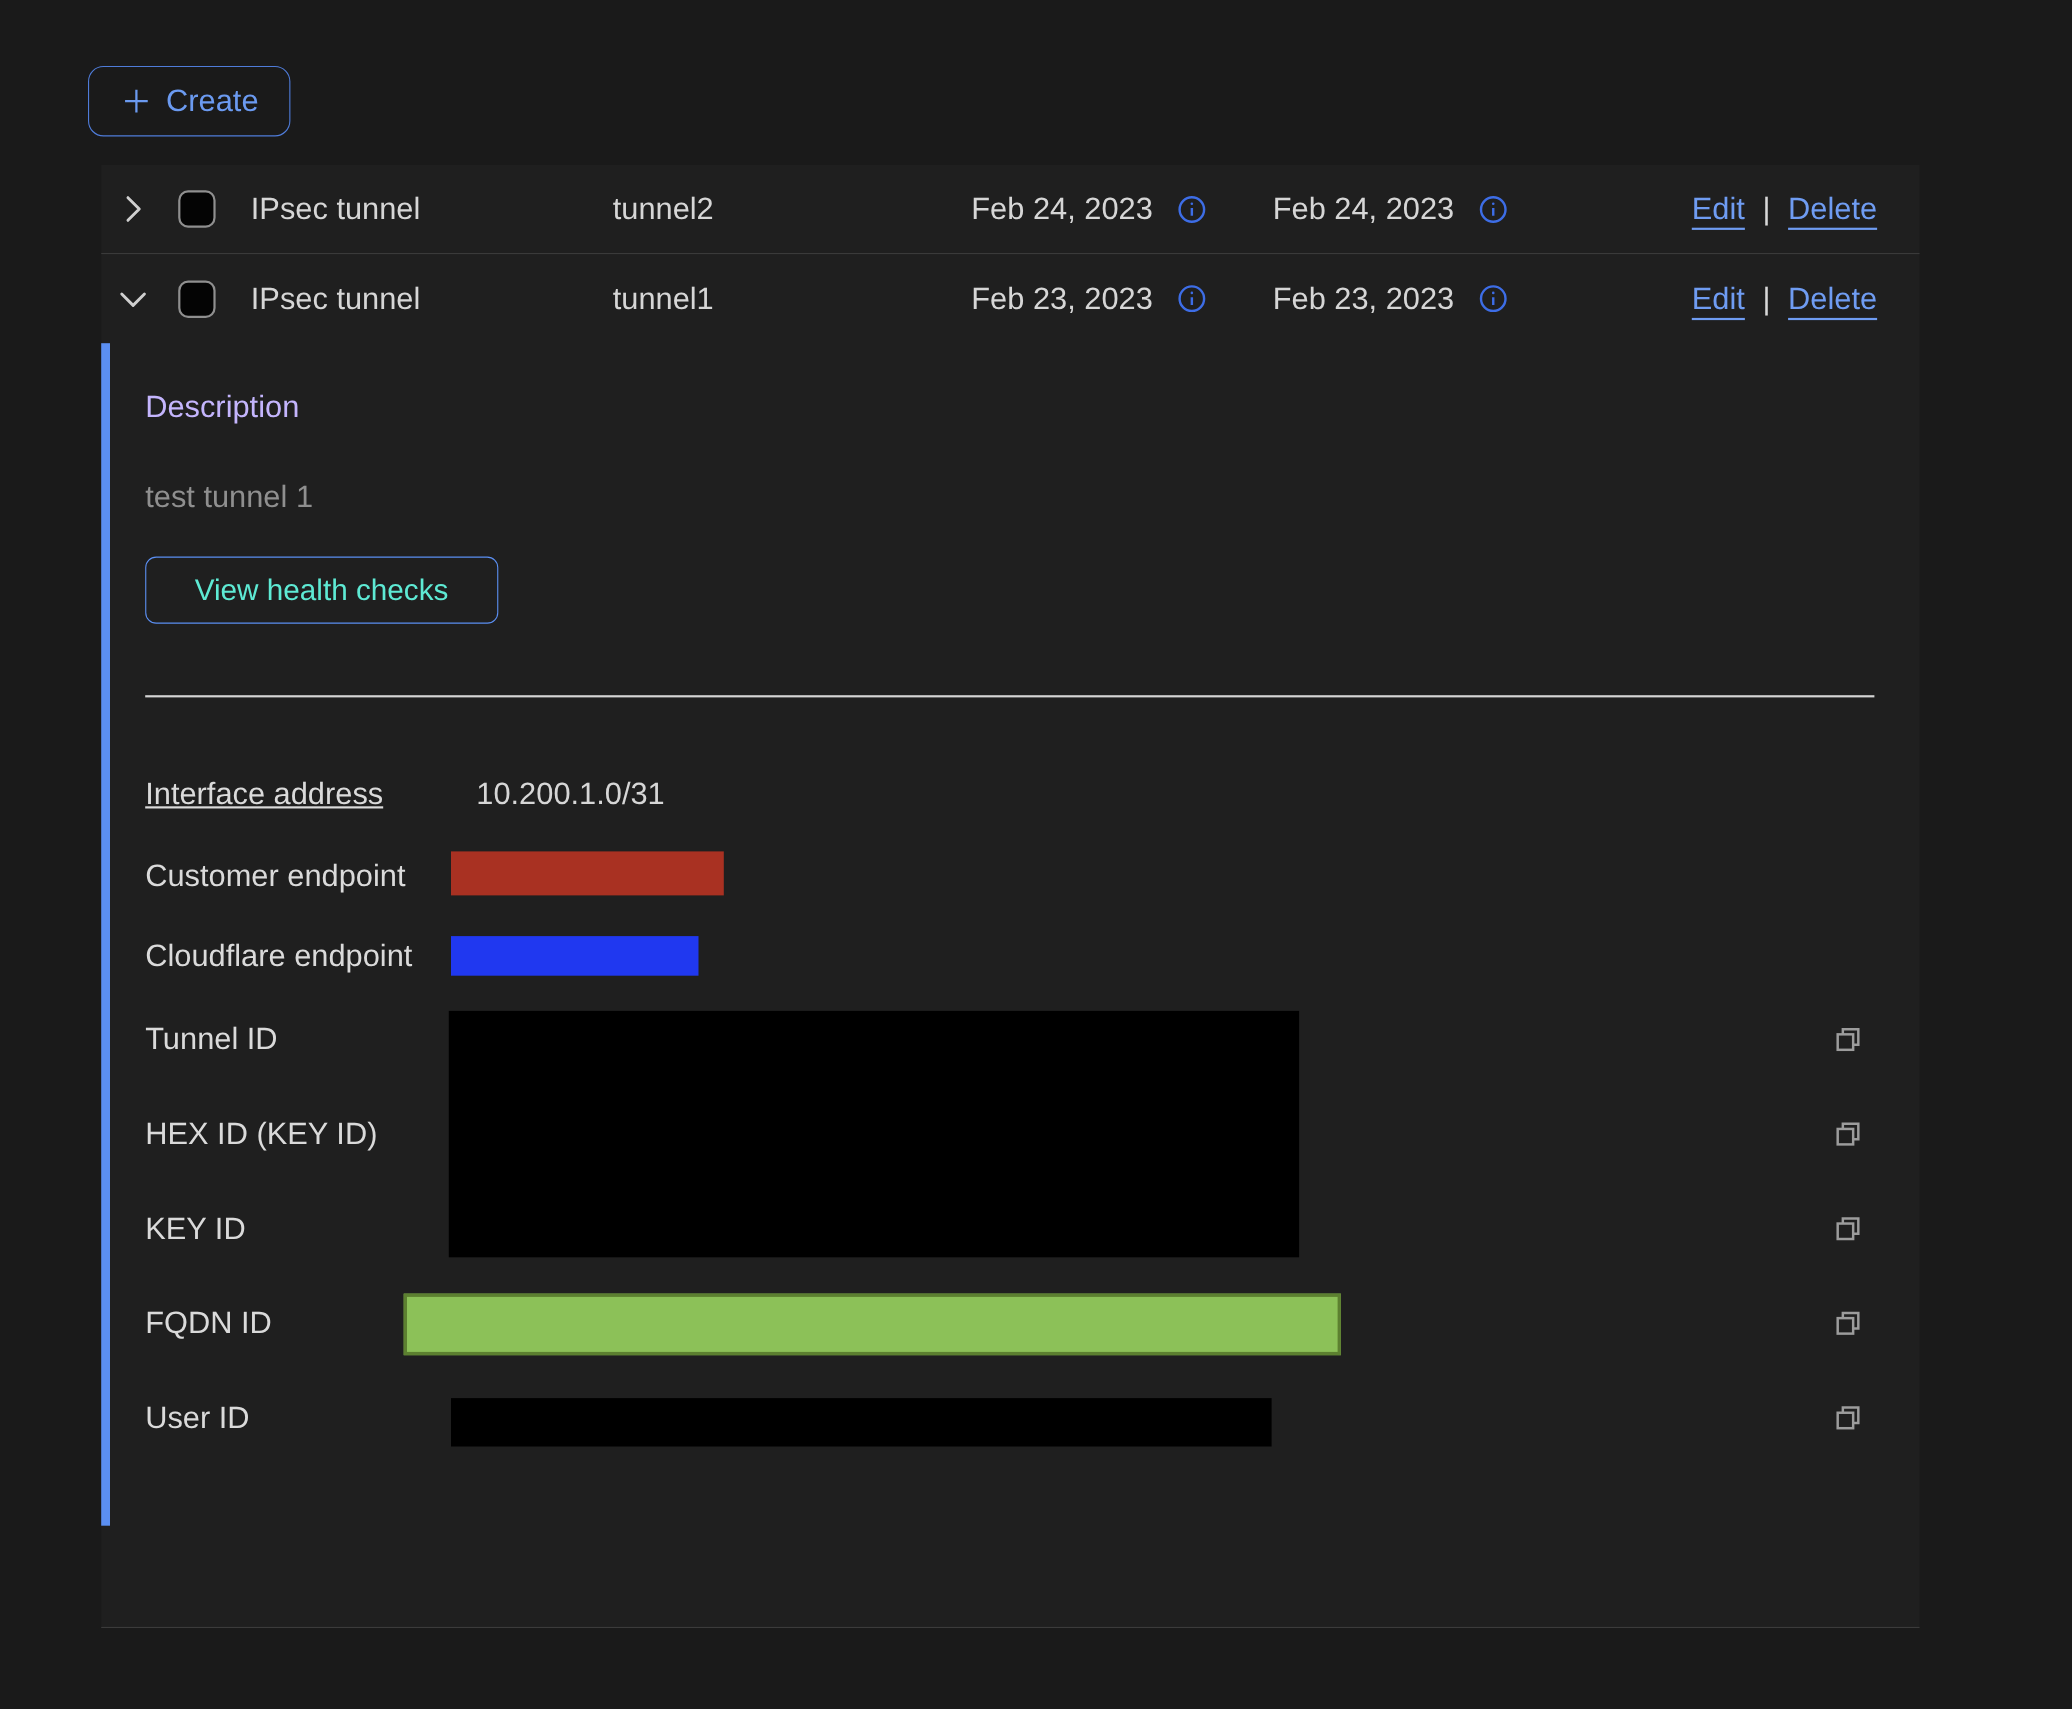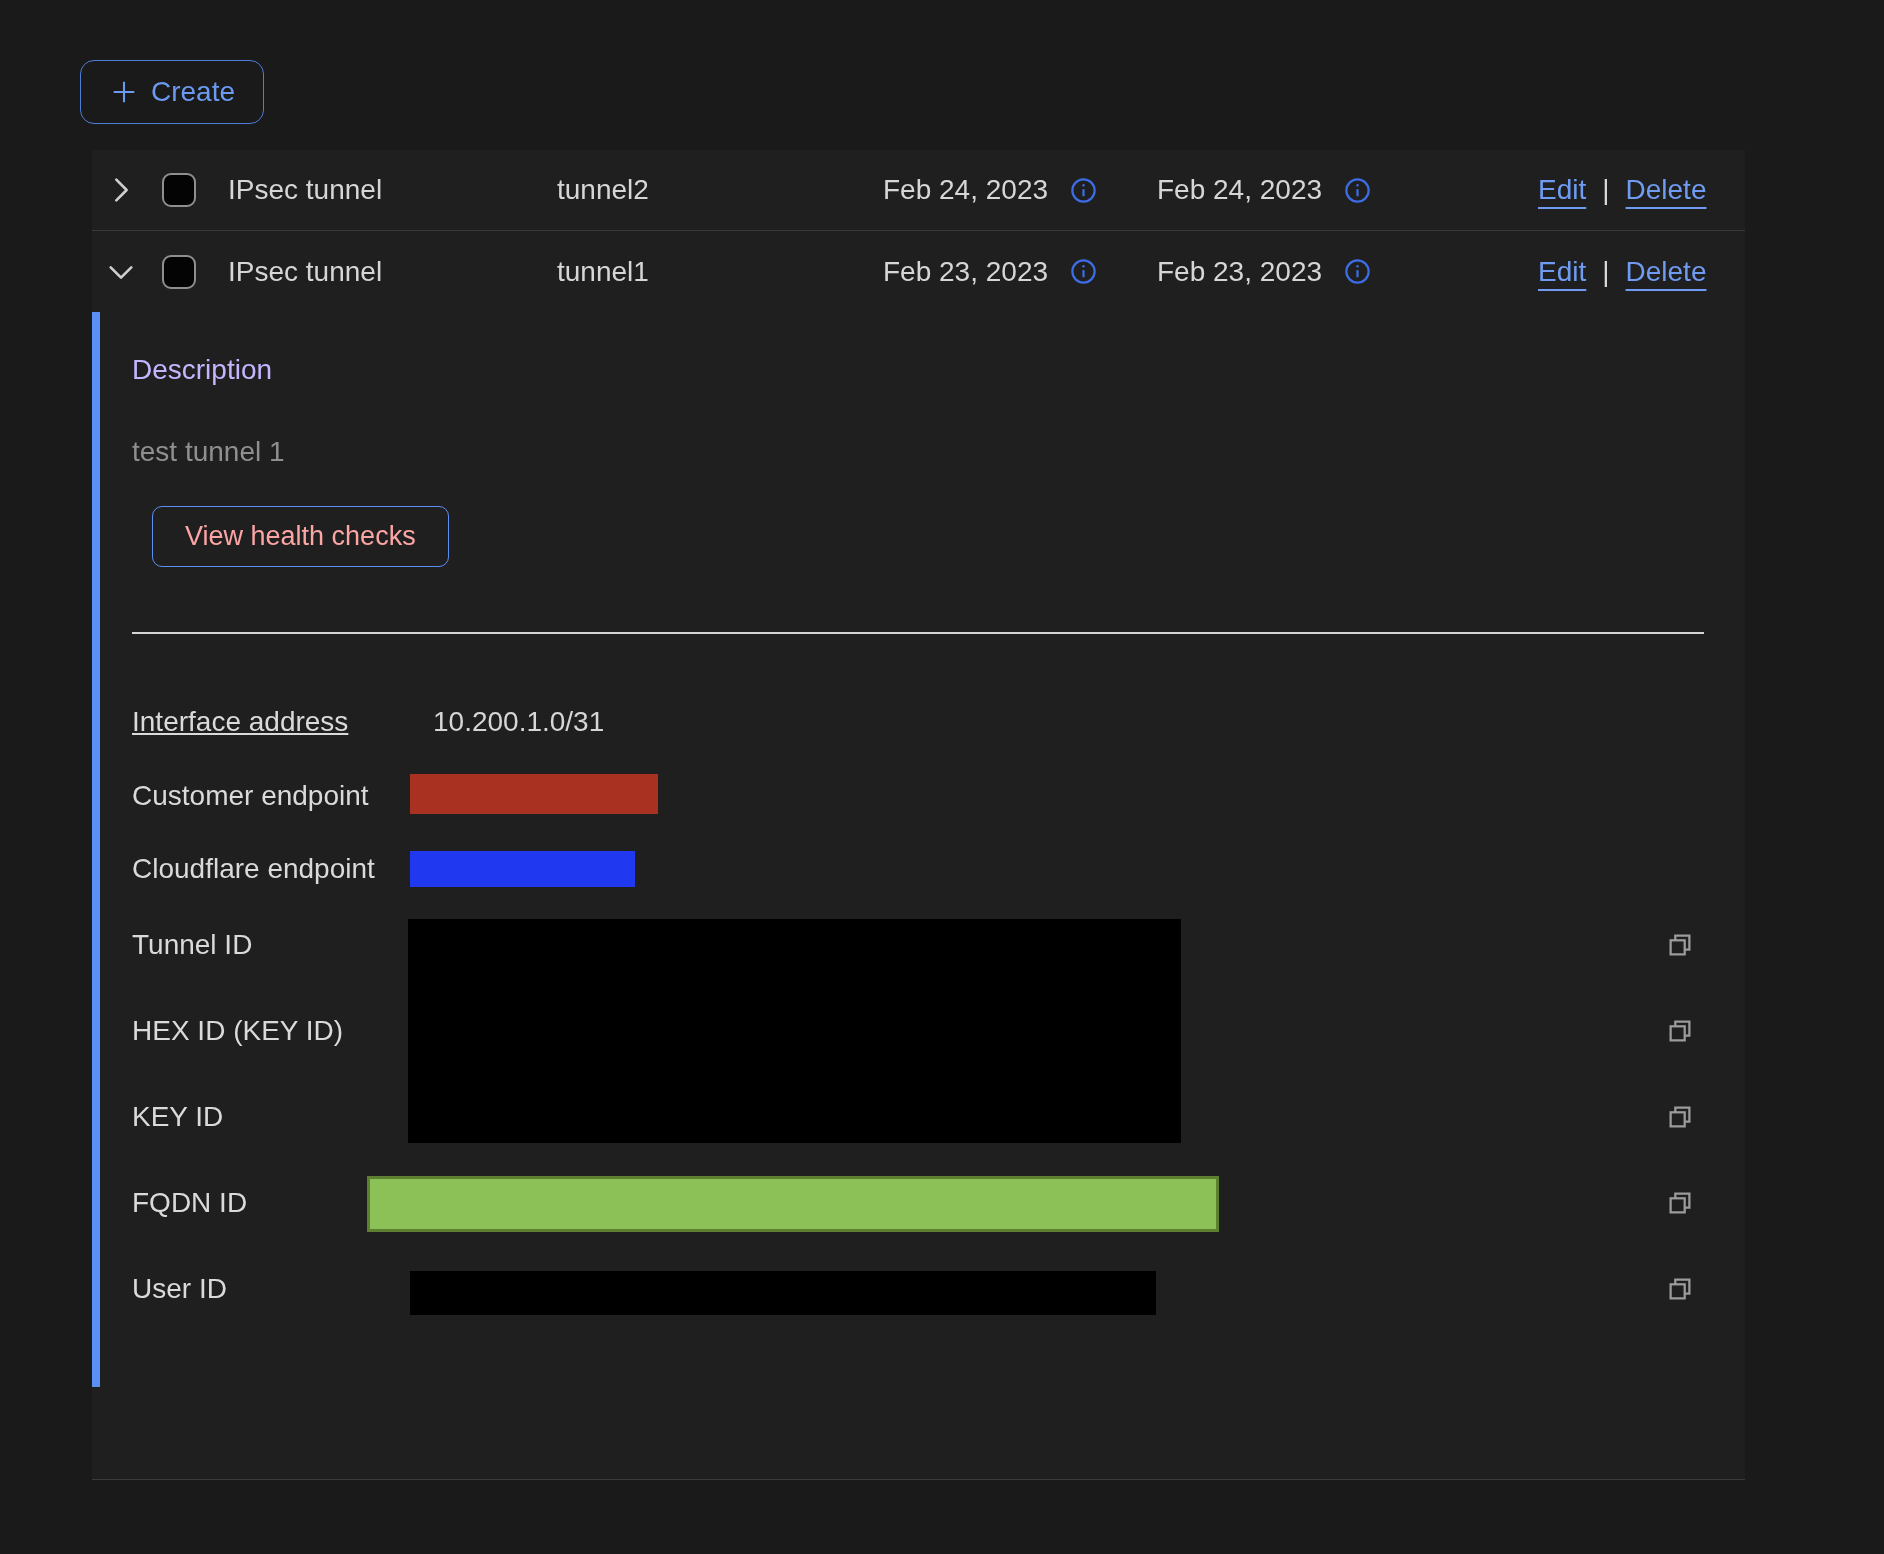--- a/index.html
+++ b/index.html
@@ -55,23 +55,23 @@
   .pipe { color: #d8d8d8; margin: 0 16px; font-size: 28px; }
 
   
   .details { position: relative; width: 100%; height: 1075px; }
   .accent-bar { position: absolute; left: 0; top: 0; width: 8px; height: 100%; background: #5b8ff2; }
 
   .abs { position: absolute; }
   .desc-label { left: 40px; top: 42px; font-size: 28px; color: #c4b5fd; }
   .desc-value { left: 40px; top: 124px; font-size: 28px; color: #8f8f8f; }
   .health-btn {
-    left: 40px; top: 194px; height: 61px; padding: 0 32px;
+    left: 40px; top: 194px; height: 61px; padding: 0 44px;
     background: transparent; border: 1.5px solid #5b8ff2; border-radius: 10px;
-    color: #fca5a5; font-size: 27px; cursor: pointer; font-family: inherit; margin-left: 20px;
+    color: #5eead4; font-size: 27px; cursor: pointer; font-family: inherit;
   }
   .detail-divider { left: 40px; top: 320px; width: 1572px; height: 0; border-top: 2px solid #d4d4d4; }
 
   .f-label { font-size: 28px; color: #dadada; left: 40px; transform: translateY(-50%); white-space: nowrap; }
   .f-value { font-size: 28px; color: #d6d6d6; transform: translateY(-50%); }
 
   .fl-interface { top: 410px; text-decoration: underline; } .fv-interface { left: 341px; top: 410px; }
   .fl-customer  { top: 484px; }
   .fl-cloudflare{ top: 557px; }
   .fl-tunnelid  { top: 633px; }

